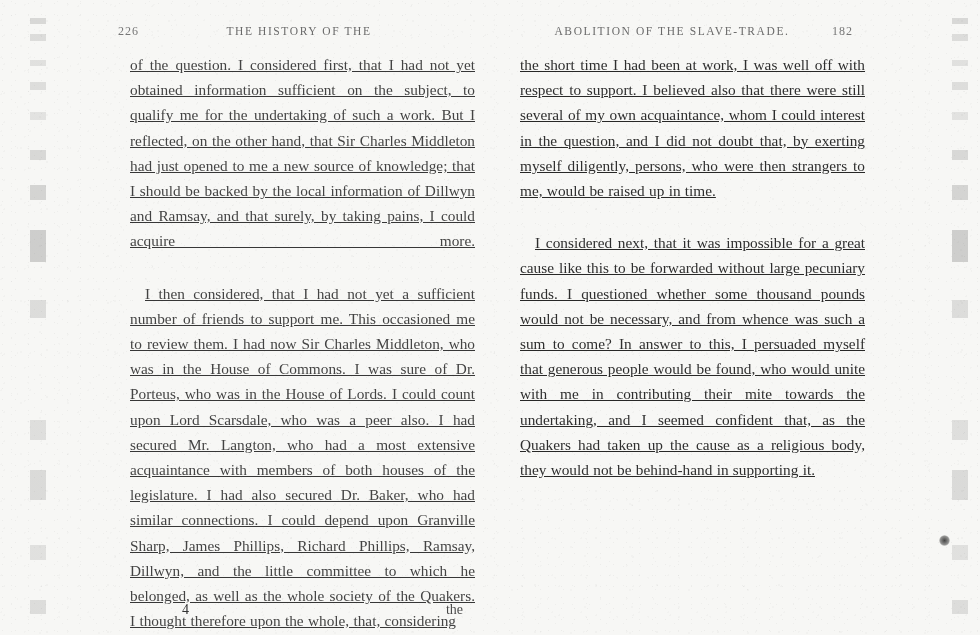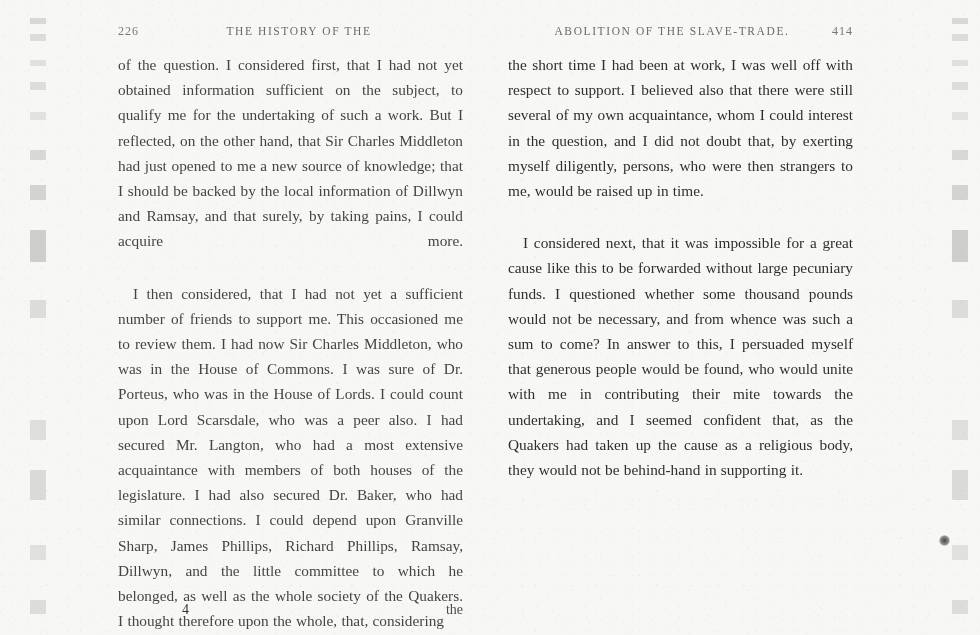--- a/index.html
+++ b/index.html
@@ -111,22 +111,23 @@
     flex: 1;
     text-align: center;
     color: #6a6a6a;
   }
   .page-left .rh-title  { padding-right: 4px; }
   .page-right .rh-title { padding-left: 4px; }
 
   .column {
     position: absolute;
     top: 52px;
-    left: 0;
-    width: 100%;
+    left: 12px;
+    width: 100%;
+    text-decoration: underline;
   }
   .column p {
     margin: 0;
     font-size: 15.3px;
     line-height: 25.2px;
     text-align: justify;
     text-align-last: justify;
     color: #232323;
     text-indent: 0;
     word-spacing: 0.5px;
@@ -203,21 +204,21 @@
         <span class="catchword">the</span>
       </div>
     </div>
   </div>
 
   <div class="page page-right">
 
     <div class="running-head">
       <div class="rh-row">
         <span class="rh-title">ABOLITION OF THE SLAVE-TRADE.</span>
-        <span class="folio">414</span>
+        <span class="folio">182</span>
       </div>
     </div>
 
     <div class="column">
       <p class="lastline-left">the short time I had been at work, I was well off with respect to support. I believed also that there were still several of my own acquaintance, whom I could interest in the question, and I did not doubt that, by exerting myself diligently, persons, who were then strangers to me, would be raised up in time.</p>
       <p class="indent lastline-left">I considered next, that it was impossible for a great cause like this to be forwarded without large pecuniary funds. I questioned whether some thousand pounds would not be necessary, and from whence was such a sum to come? In answer to this, I persuaded myself that generous people would be found, who would unite with me in contributing their mite towards the undertaking, and I seemed confident that, as the Quakers had taken up the cause as a religious body, they would not be behind-hand in supporting it.</p>
     </div>
 
   </div>
 

